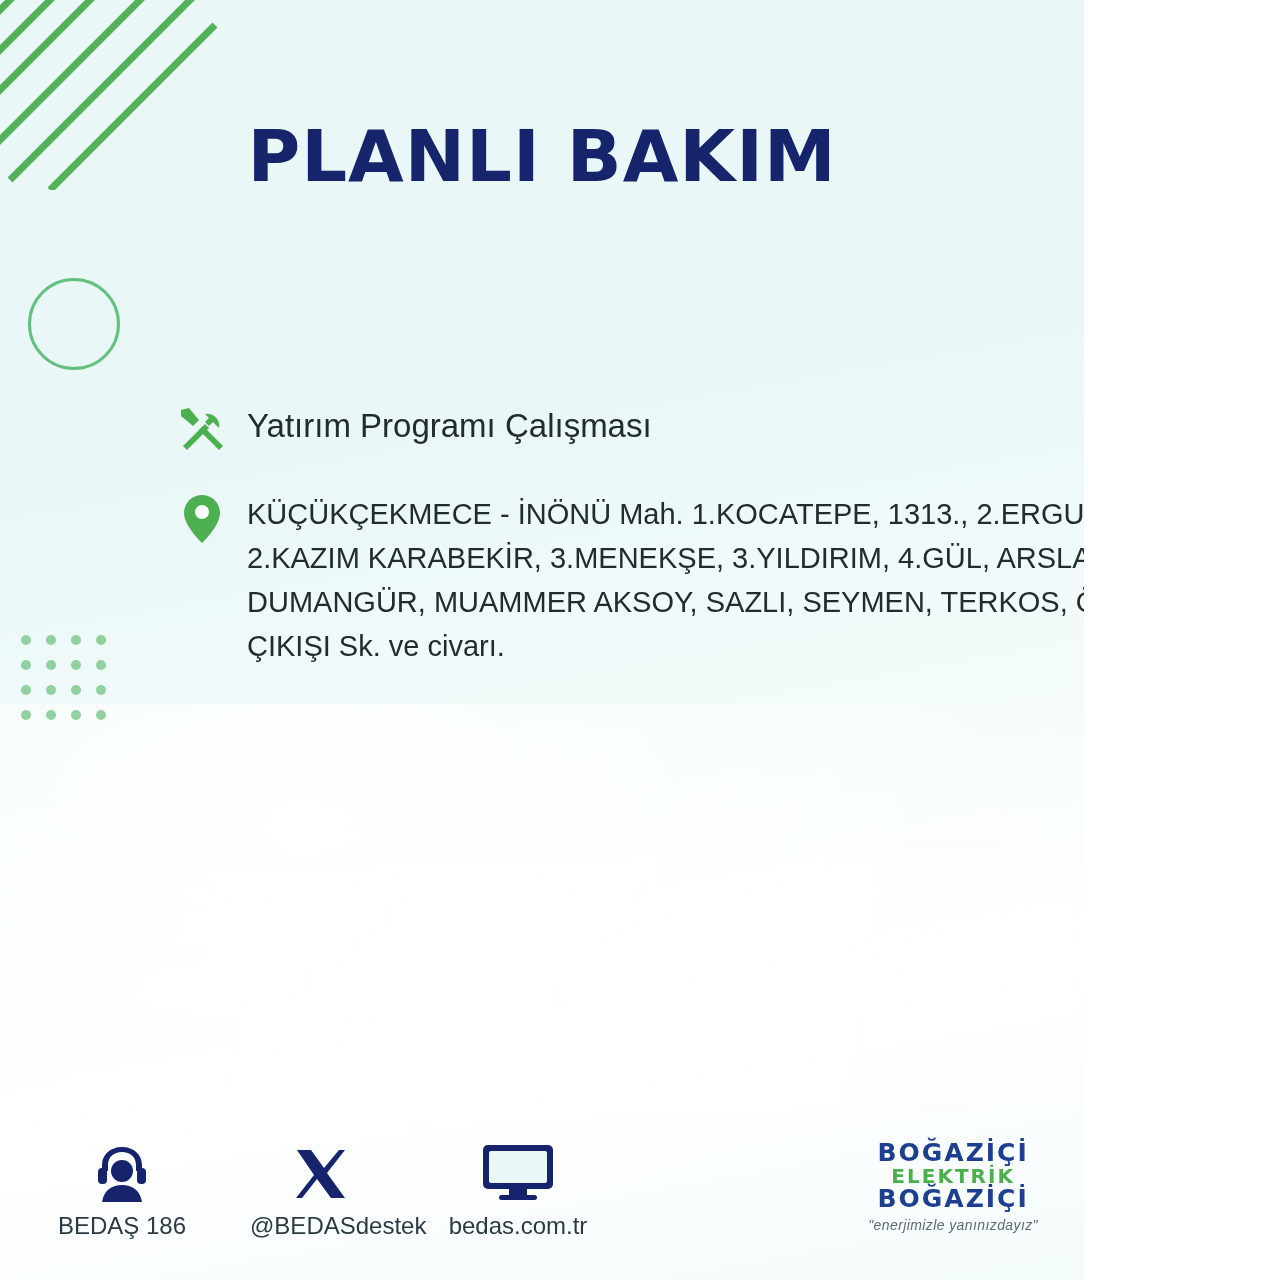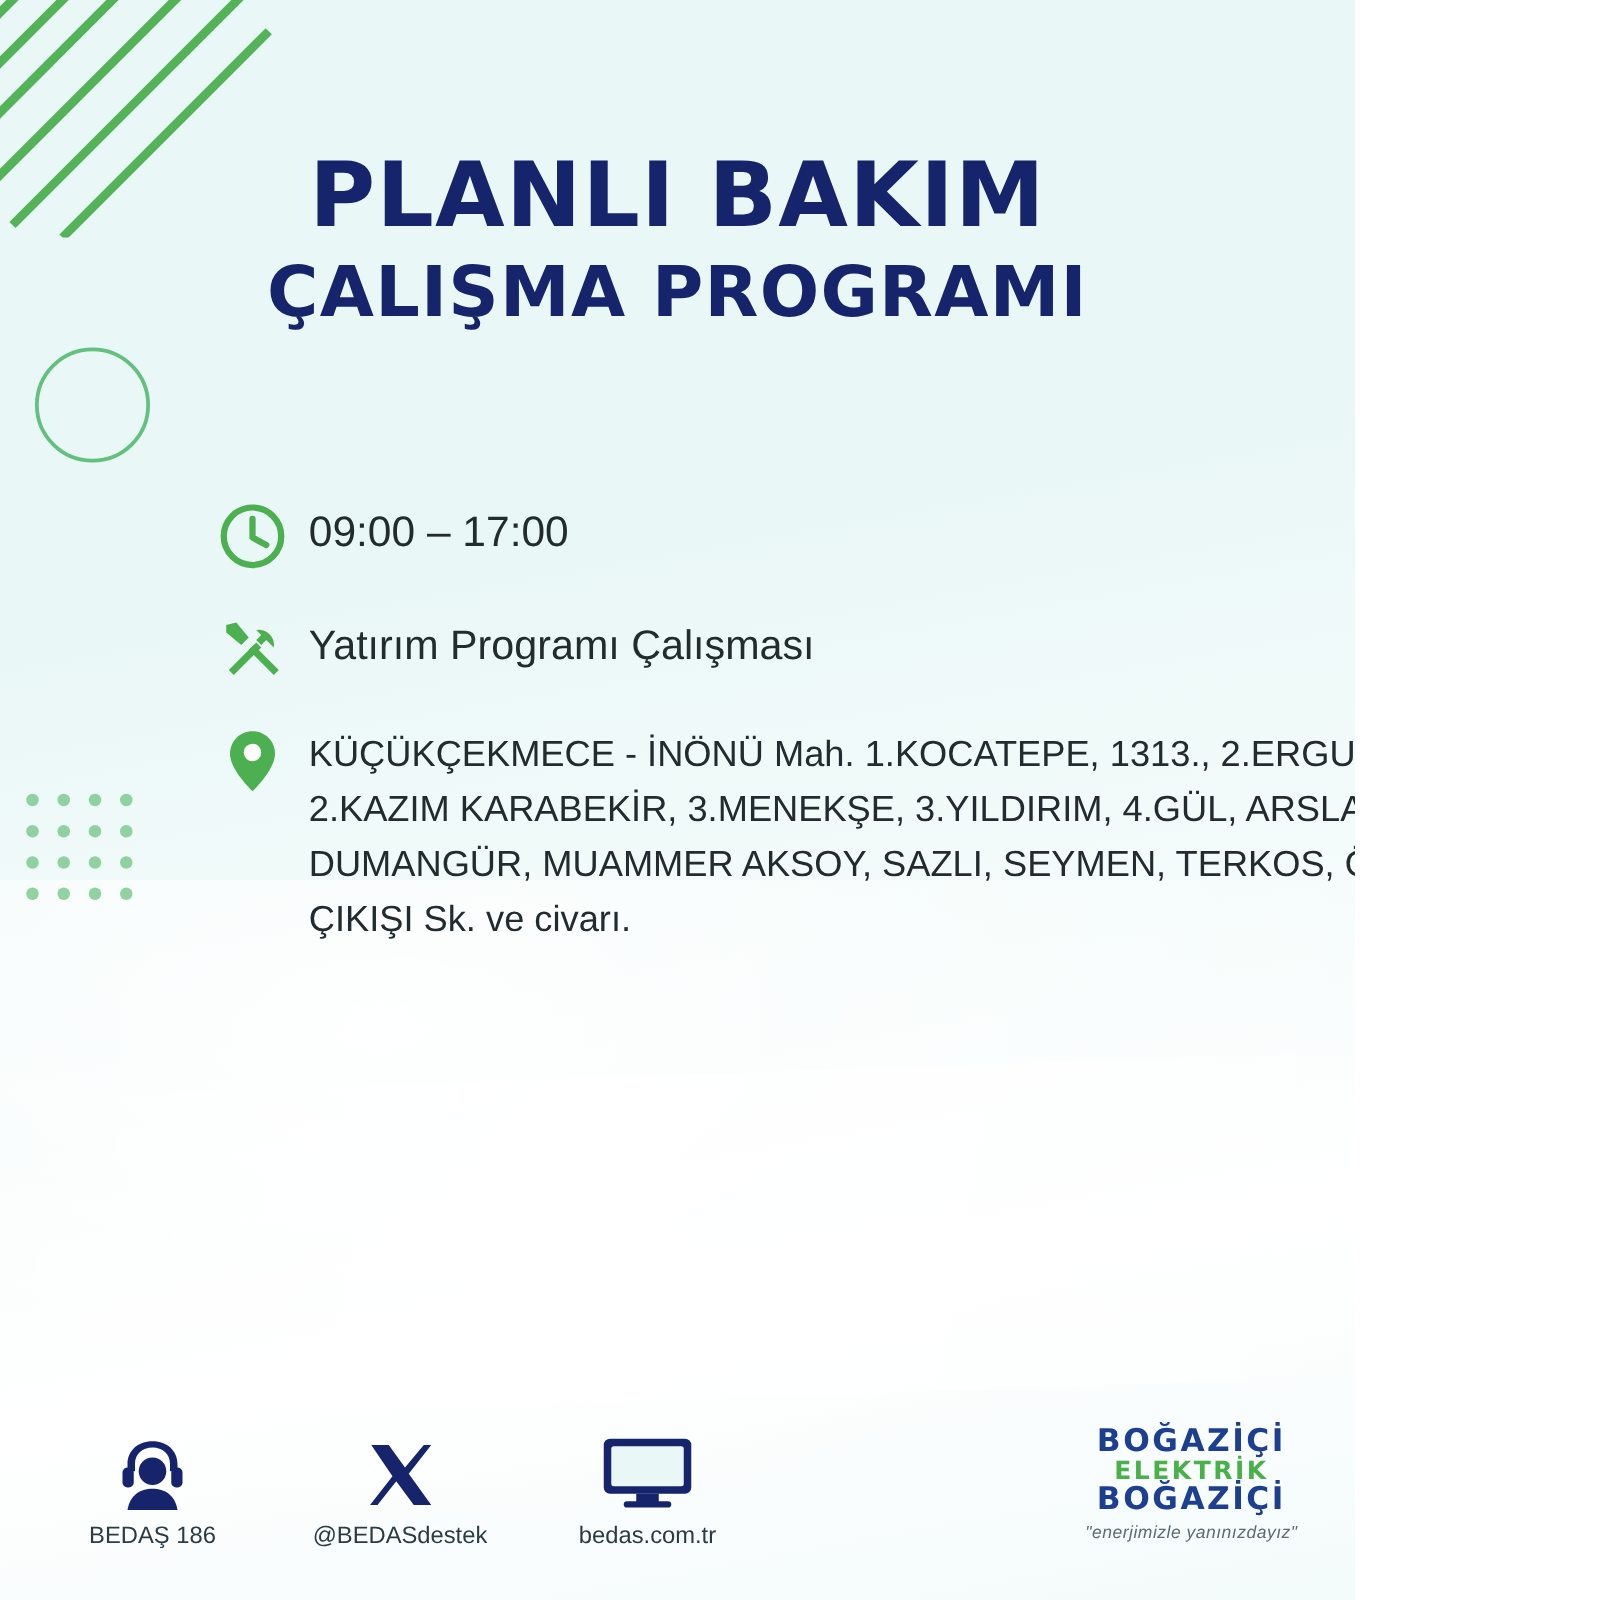--- a/index.html
+++ b/index.html
@@ -75,21 +75,21 @@
     padding-top:2px;
   }
   .row.date .txt, .row.time .txt { font-size:34px; }
   .row.loc .txt { font-size:29px; line-height:1.52; max-width:990px; }
 
   
   .footer { position:absolute; left:0; right:0; bottom:18px; height:160px; }
   .f-items { position:absolute; left:52px; bottom:22px; display:flex; align-items:flex-end; gap:58px; }
   .f-item { width:140px; text-align:center; }
   .f-item .f-ico { height:66px; display:flex; align-items:flex-end; justify-content:center; }
-  .f-item .f-lbl { margin-top:9px; font-size:19px; color:#2a3b44; }
+  .f-item .f-lbl { margin-top:9px; font-size:24px; color:#2a3b44; }
 
   .brand { position:absolute; right:46px; bottom:30px; text-align:center; line-height:1.02; }
   .brand .b1 { font-family:"DejaVu Sans", sans-serif; font-weight:bold; font-size:25px; letter-spacing:2px; color:#1c3f8f; }
   .brand .b2 { font-family:"DejaVu Sans", sans-serif; font-weight:bold; font-size:20px; letter-spacing:2px; color:#49b04a; }
   .brand .b3 { font-family:"DejaVu Sans", sans-serif; font-weight:bold; font-size:25px; letter-spacing:2px; color:#1c3f8f; }
   .brand .slogan { margin-top:6px; font-size:14px; font-style:italic; color:#5d6b72; letter-spacing:0.4px; }
 </style>
 </head>
 <body>
 
@@ -147,35 +147,25 @@
         <circle cx="83" cy="58" r="5"></circle>
       <circle cx="8" cy="83" r="5"></circle>
         <circle cx="33" cy="83" r="5"></circle>
         <circle cx="58" cy="83" r="5"></circle>
         <circle cx="83" cy="83" r="5"></circle>
     </g>
   </svg>
 
   <div class="title-wrap">
     <div class="title-main">PLANLI BAKIM</div>
-    <div class="title-sub">ÇALIŞMA PROGRAMI</div>
   </div>
 
   <div class="info">
 
 
-    <div class="row time">
-      <div class="ico">
-        <svg width="54" height="54" viewBox="0 0 54 54">
-          <circle cx="27" cy="27" r="23" fill="none" stroke="#4caf50" stroke-width="5"></circle>
-          <path d="M27 13 L27 28 L38 34" fill="none" stroke="#4caf50" stroke-width="5" stroke-linecap="round" stroke-linejoin="round"></path>
-        </svg>
-      </div>
-      <div class="txt">09:00 – 17:00</div>
-    </div>
 
     <div class="row work">
       <div class="ico">
         <svg width="54" height="54" viewBox="0 0 54 54">
           <path d="M8 44 L30 22 L34 26 L12 48 Z" fill="#4caf50"></path>
           <path d="M30 12 a12 12 0 0 1 14 14 l-6 -6 -4 4 -4 -4 4 -4 z" fill="#4caf50"></path>
           <path d="M44 48 L24 28 L28 24 L48 44 z" fill="#4caf50"></path>
           <path d="M6 8 L14 6 L24 18 L18 24 L6 14 z" fill="#4caf50"></path>
         </svg>
       </div>

